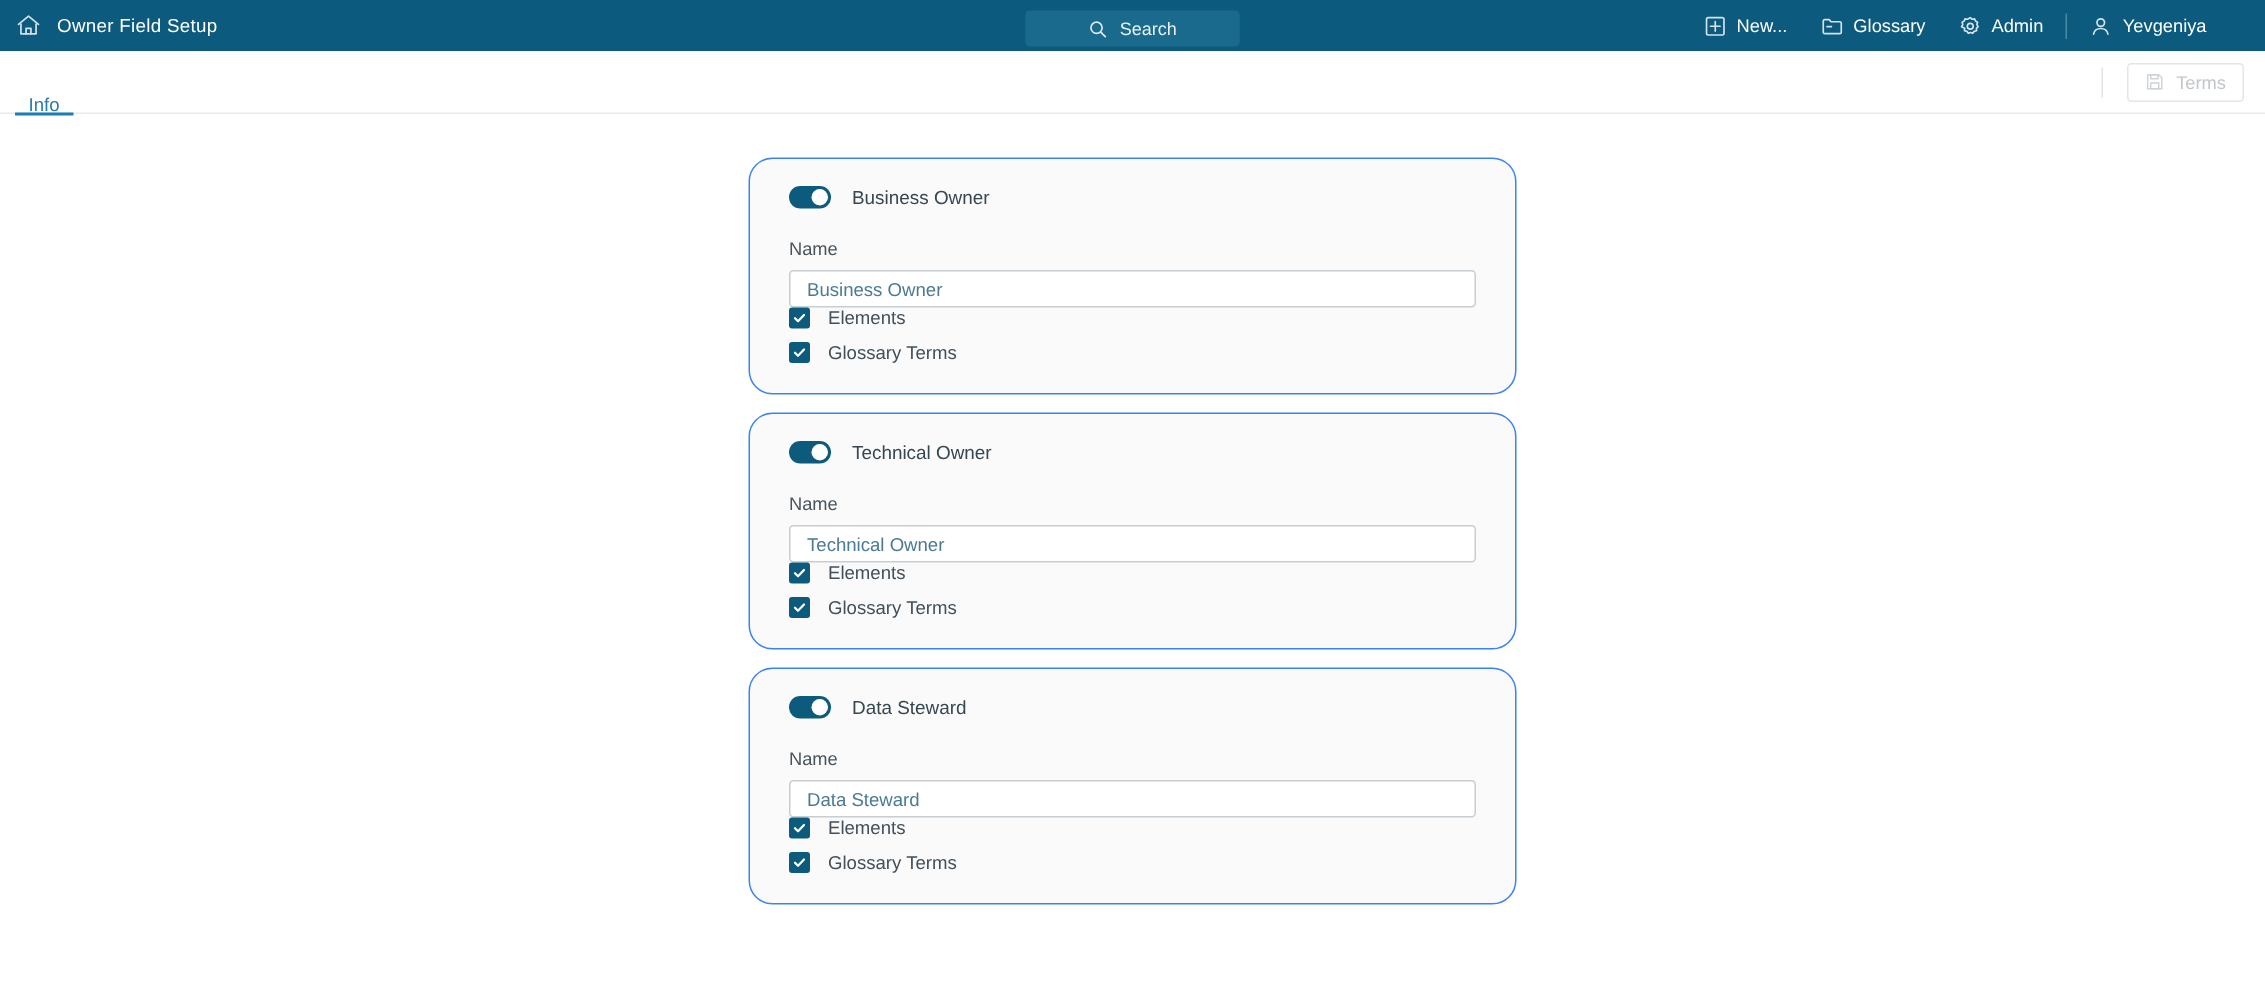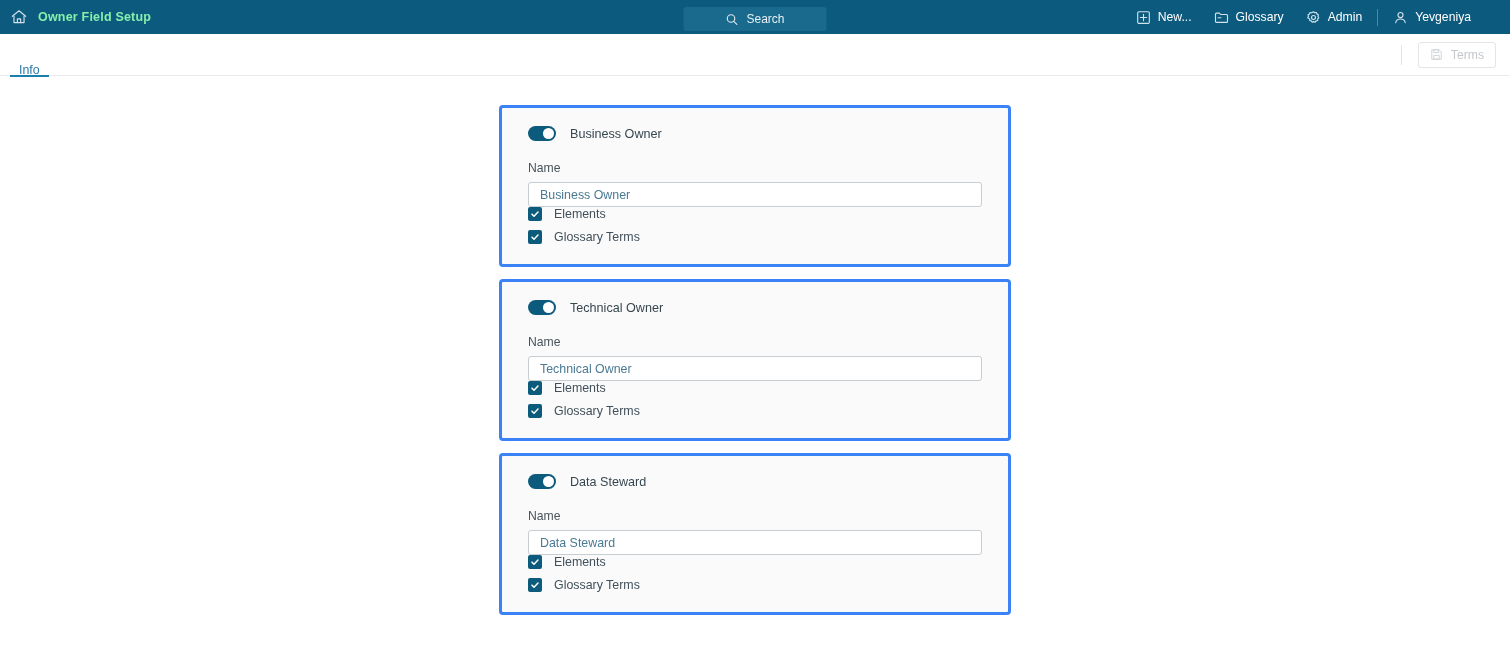--- a/index.html
+++ b/index.html
@@ -31,23 +31,23 @@
     flex: 0 0 auto;
   }
   .home-icon {
     width: 18px; height: 18px;
     display: flex; align-items: center; justify-content: center;
     color: #cfe0e9;
     cursor: pointer;
   }
   .app-title {
     font-size: 12.5px;
-    font-weight: bold;
+    font-weight: normal;
     letter-spacing: .2px;
-    color: #86efac;
+    color: #ffffff;
     white-space: nowrap;
   }
 
   .search-wrap {
     position: absolute;
     left: 50%;
     transform: translateX(-50%);
     top: 7px;
   }
   .searchbox {
@@ -165,22 +165,22 @@
     overflow: hidden;
     background: #ffffff;
     padding-top: 29px;
   }
   .cards-col {
     width: 512px;
     margin: 0 auto;
   }
   .card {
     background: #fafafb;
-    border: 3px solid #3b82f6;
-    border-radius: 4px;
+    border: 1px solid #3b82f6;
+    border-radius: 16px;
     padding: 18px 26px 20px 26px;
     margin-bottom: 12px;
   }
 
   .card-head {
     display: flex;
     align-items: center;
     gap: 14px;
     margin-bottom: 20px;
   }

